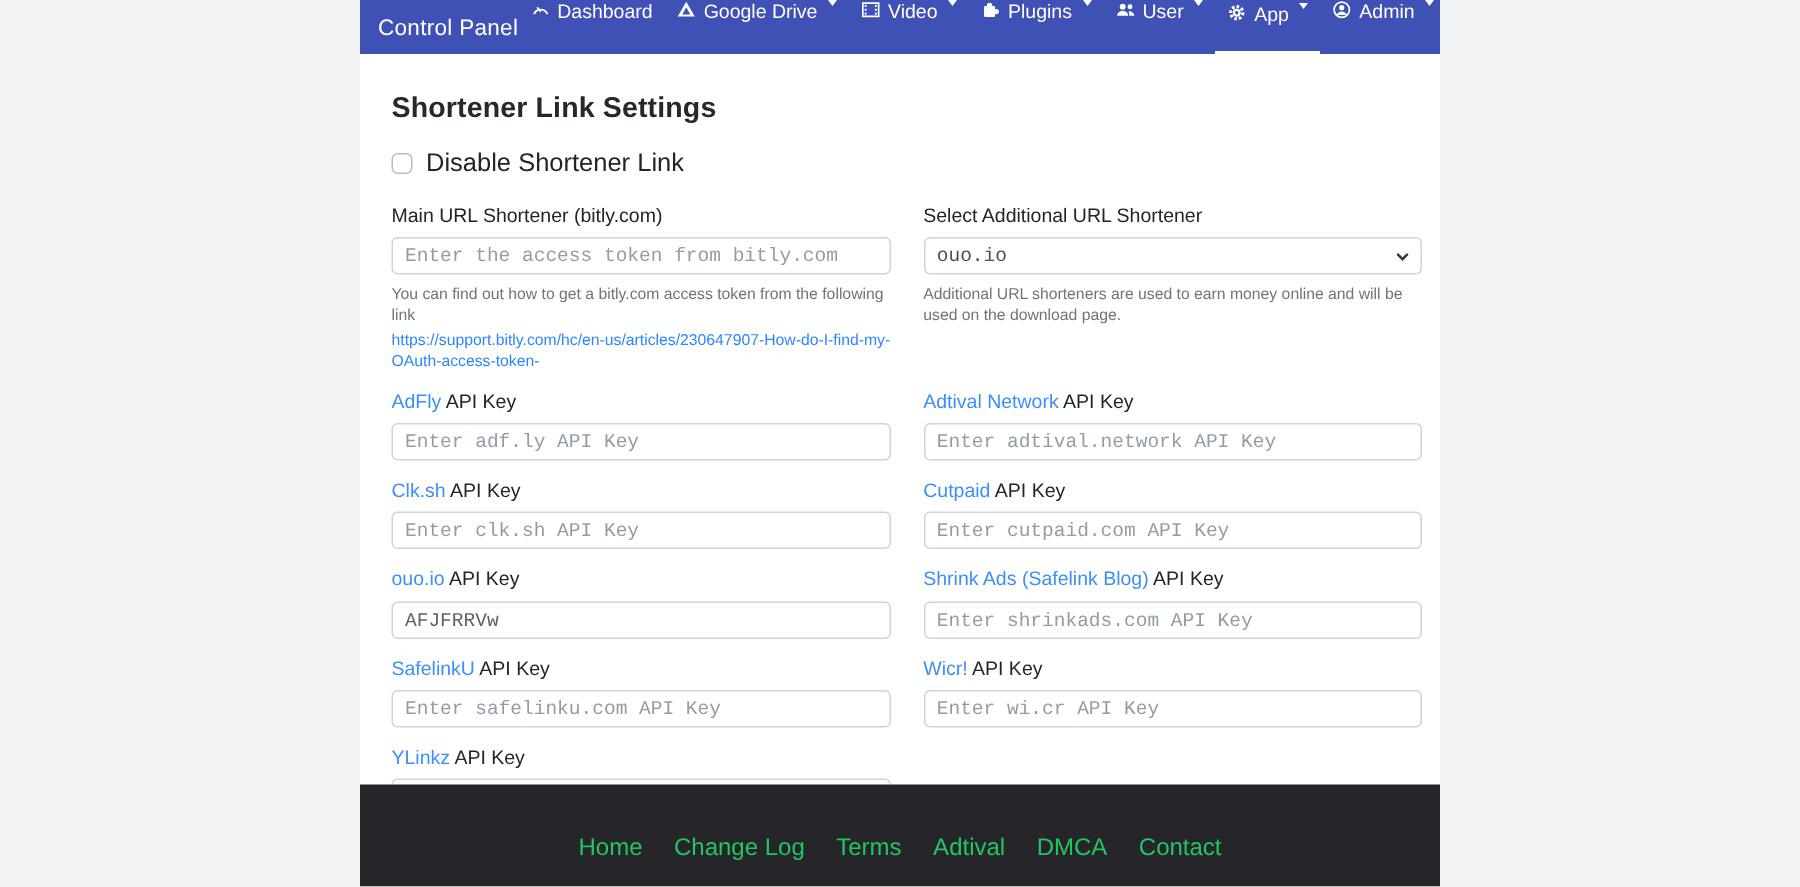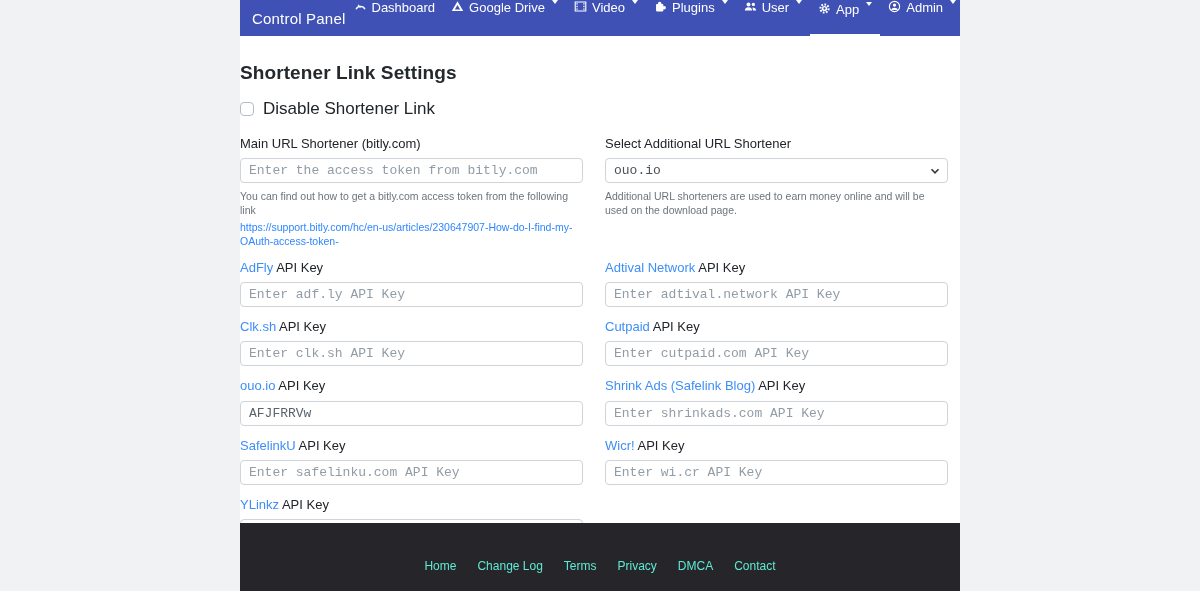--- a/index.html
+++ b/index.html
@@ -29,21 +29,21 @@
   .nav-right{margin-left:auto;display:flex;align-items:stretch;}
   .caret{
     width:0;height:0;border-left:3.5px solid transparent;
     border-right:3.5px solid transparent;border-top:4px solid #fff;margin-left:2px;
   }
   .navicon{width:13px;height:13px;flex:0 0 auto;display:block;}
 
   
   .content{
     height:487px;box-sizing:border-box;background:#fff;
-    padding:26px 12px 0 0;overflow:hidden;
+    padding:26px 12px 0 21px;overflow:hidden;
   }
   h1.page-title{
     margin:0 0 15px 0;font-size:19px;font-weight:700;color:#24292e;letter-spacing:.1px;
   }
   .checkbox-row{
     display:flex;align-items:center;gap:9px;margin-bottom:17px;
     font-size:17px;color:#212529;
   }
   .check{
     width:14px;height:14px;border:1px solid #b4bcc5;border-radius:4px;
@@ -73,21 +73,21 @@
     display:block;font-size:10.5px;color:#2e86ff;text-decoration:none;
     margin-top:2px;line-height:1.35;cursor:pointer;
   }
 
   
   .footer{
     height:68px;background:#26262a;position:relative;overflow:hidden;
     display:flex;justify-content:center;align-items:center;gap:21px;
     padding-top:18px;box-sizing:border-box;
   }
-  .footer a{color:#5eead4;font-size:12px;text-decoration:none;white-space:nowrap;cursor:pointer;}
+  .footer a{color:#22c55e;font-size:16px;text-decoration:none;white-space:nowrap;cursor:pointer;}
   .heart{
     position:absolute;bottom:-9px;left:50%;transform:translateX(-50%);
     color:#e0245e;font-size:12px;line-height:1;
   }
 </style>
 </head>
 <body>
 
 <div class="app">
 
@@ -248,19 +248,19 @@
 
       <div></div>
     </div>
 
   </main>
 
   <footer class="footer">
     <a>Home</a>
     <a>Change Log</a>
     <a>Terms</a>
-    <a>Privacy</a>
+    <a>Adtival</a>
     <a>DMCA</a>
     <a>Contact</a>
     <span class="heart">♥</span>
   </footer>
 
 </div>
 
 </body></html>

